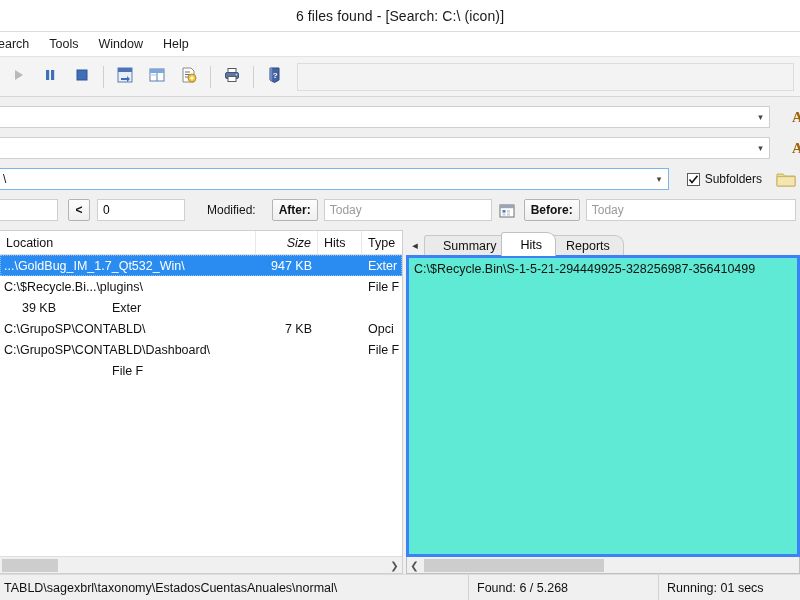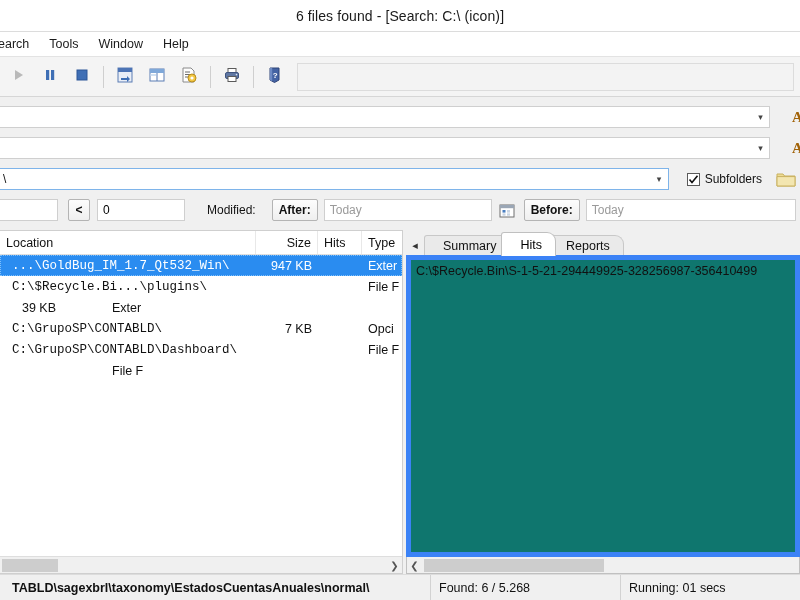--- a/index.html
+++ b/index.html
@@ -115,29 +115,29 @@
   
   .lhead {
     height: 24px; min-height: 24px; display: flex; align-items: stretch;
     background: #fff; border-bottom: 1px solid #dedede;
   }
   .hcell {
     display: flex; align-items: center; font-size: 12.5px; color: #111;
     border-right: 1px solid #e8e8e8; padding: 0 6px; white-space: nowrap; overflow: hidden;
   }
   .hcell.loc { flex: 1; }
-  .hcell.size { width: 62px; justify-content: flex-end; }
+  .hcell.size { width: 62px; justify-content: flex-end; font-style: italic; }
   .hcell.hits { width: 44px; justify-content: flex-start; padding-left: 6px; }
   .hcell.type { width: 40px; justify-content: flex-start; border-right: none; }
 
   .lbody { flex: 1; overflow: hidden; background: #fff; position: relative; }
   .lrow { height: 21px; display: flex; align-items: stretch; font-size: 12.5px; color: #111; }
   .lrow.sel { background: #2a8cf0; color: #fff; outline: 1px dotted #7fc0fb; outline-offset: -1px; }
   .cell { display: flex; align-items: center; padding: 0 6px; white-space: nowrap; overflow: hidden; }
-  .cell.loc { flex: 1; padding-left: 12px; font-family: Liberation Mono, monospace; }
+  .cell.loc { flex: 1; padding-left: 4px; }
   .cell.size { width: 62px; justify-content: flex-end; }
   .cell.hits { width: 44px; }
   .cell.type { width: 40px; }
 
   
   .hscroll {
     height: 17px; min-height: 17px; background: #f0f0f0;
     border-top: 1px solid #dedede;
     display: flex; align-items: center; position: relative;
   }
@@ -161,38 +161,38 @@
     margin-right: -9px;
     border-radius: 3px 9px 0 0;
     position: relative;
     transform: skewX(0deg);
   }
   .tab.active {
     background: #ffffff; height: 24px; z-index: 5; color: #000;
     border-color: #c0c0c0;
   }
   .tabpanel {
-    flex: 1; background: #0f766e; border: 5px solid #3b82f6;
+    flex: 1; background: #5eead4; border: 3px solid #3b82f6;
     min-height: 0; overflow: hidden; position: relative; margin-top: -1px;
   }
   .hit-line {
     font-family: "Liberation Sans", sans-serif;
     font-size: 12.5px; color: #111; padding: 4px 5px 0 5px; white-space: nowrap;
   }
 
   
   .statusbar {
     height: 26px; min-height: 26px; background: #f0f0f0;
     border-top: 1px solid #dcdcdc;
     display: flex; align-items: center; font-size: 12.5px; color: #111;
   }
   .sb-seg { padding: 0 8px; white-space: nowrap; overflow: hidden; height: 100%; display: flex; align-items: center; }
-  .sb-seg.path { flex: 1; padding-left: 12px; font-weight: bold; }
+  .sb-seg.path { flex: 1; padding-left: 4px; }
   .sb-seg.found { width: 190px; border-left: 1px solid #d2d2d2; }
-  .sb-seg.running { width: 180px; border-left: 1px solid #d2d2d2; }
+  .sb-seg.running { width: 142px; border-left: 1px solid #d2d2d2; }
 </style>
 </head>
 <body>
 
 <div id="app">
 
   <div class="titlebar">
     <span class="titlebar-text">6 files found - [Search: C:\ (icon)]</span>
   </div>
 

